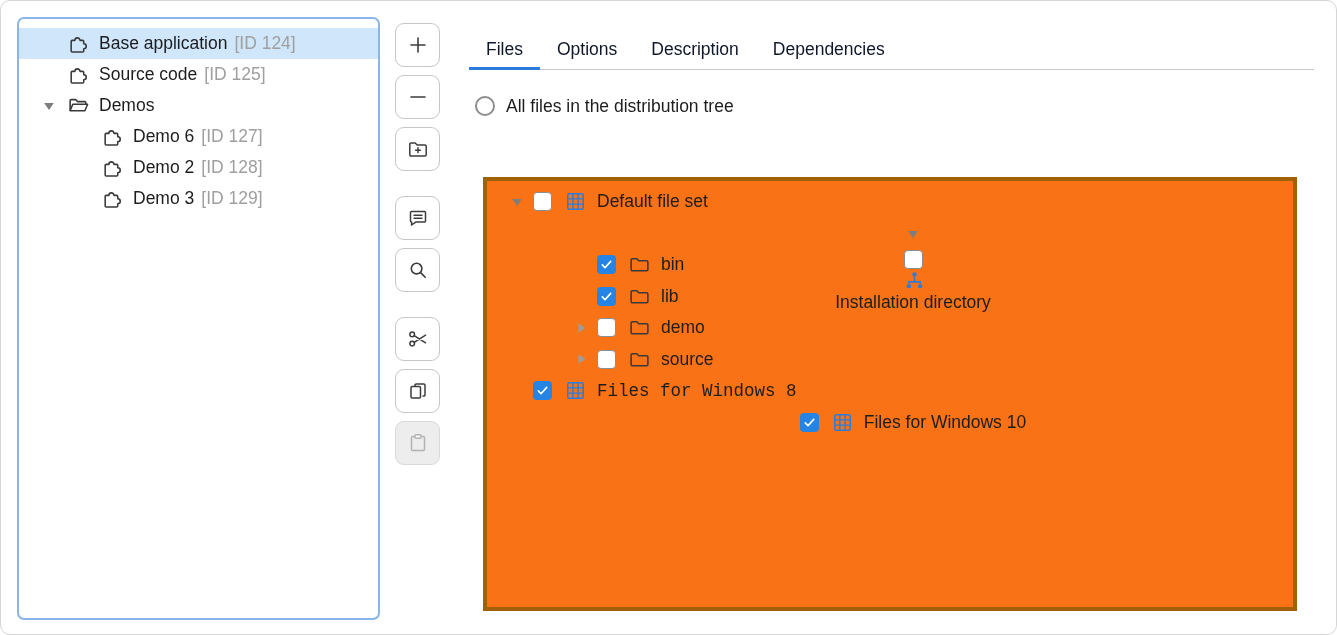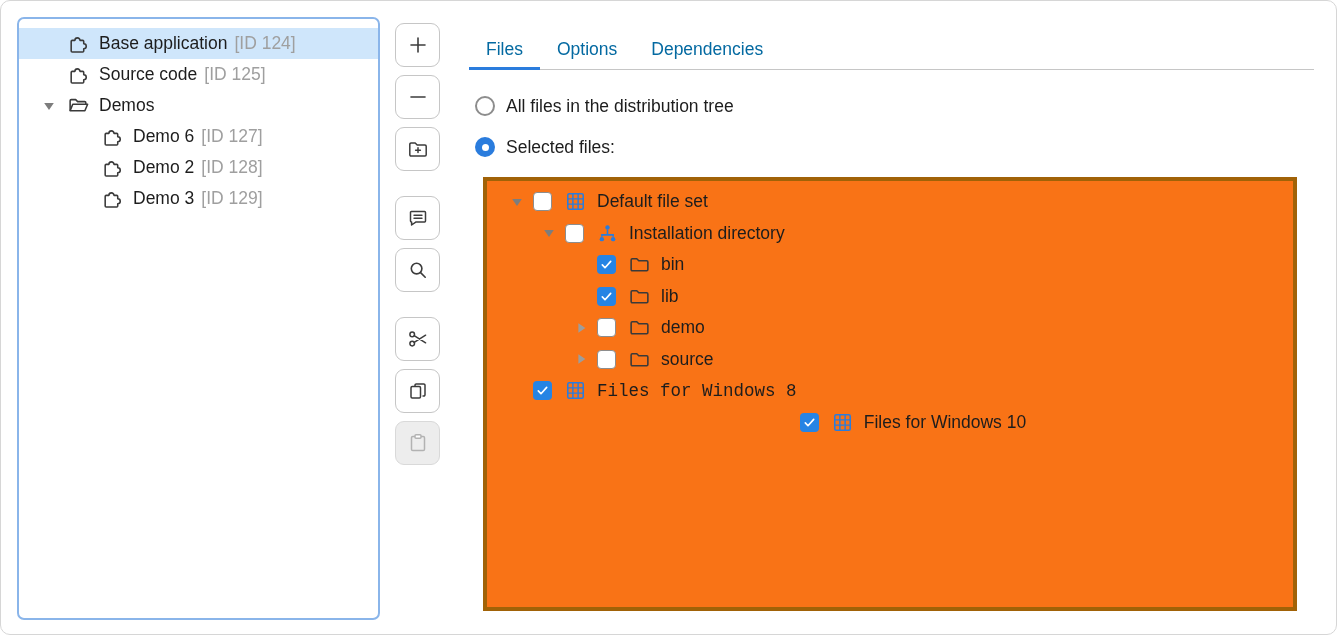--- a/index.html
+++ b/index.html
@@ -30,21 +30,21 @@
           border-radius:9px; background:#fff; display:flex; align-items:center;
           justify-content:center; color:#3c3c3c; cursor:pointer; }
   .tbtn svg { width:22px; height:22px; }
   .tbtn.disabled { background:#ededed; border-color:#d9d9d9; color:#b2b2b2; cursor:default; }
 
   
   .detail { position:absolute; left:468px; top:0; right:22px; bottom:0; }
   .tabs { position:absolute; left:0; right:0; top:28px; height:41px; display:flex;
           border-bottom:1px solid #c6c6c6; }
   .tab { position:relative; padding:0 17px; display:flex; align-items:center;
-         font-size:17.5px; color:#0369a1; cursor:pointer; white-space:nowrap; }
+         font-size:17.5px; color:#0f172a; cursor:pointer; white-space:nowrap; }
   .tab.active::after { content:""; position:absolute; left:0; right:0; bottom:-1px;
                        height:3px; background:#2a7cdd; }
 
   .radio-row { position:absolute; left:6px; display:flex; align-items:flex-start;
                height:26px; font-size:17.5px; color:#1d1d1d; white-space:nowrap; cursor:pointer; }
   .radio { width:20px; height:20px; border-radius:50%; border:2px solid #8d8d8d;
            margin-right:11px; flex:0 0 20px; position:relative; background:#fff; }
   .radio.sel { border:none; background:#2a7cdd; }
   .radio.sel::after { content:""; position:absolute; left:50%; top:50%; width:7px; height:7px;
                       margin:-3.5px 0 0 -3.5px; border-radius:50%; background:#fff; }
@@ -197,40 +197,43 @@
     </div>
   <div class="detail" id="detail">
     <div class="tabs" id="tabs">
         <div class="tab active">
           <span>Files</span>
         </div>
         <div class="tab">
           <span>Options</span>
         </div>
         <div class="tab">
+          <span>Description</span>
+        </div>
+        <div class="tab">
           <span>Dependencies</span>
         </div>
       </div>
     <div class="file-tree" id="file-tree">
         <div class="frow" style="padding-left: 14px;">
           <span class="expander expanded">
             <svg viewBox="0 0 16 16">
               <path d="M2.5 4.5h11L8 12.5z" fill="#7d7d7d"></path>
             </svg>
           </span>
           <span class="cb"></span>
           <span class="icon blue">
             <svg viewBox="0 0 22 22">
               <rect x="3.6" y="3.6" width="14.8" height="14.8" rx="1.4" stroke="currentColor" stroke-width="1.5" fill="none"></rect>
               <path d="M8.5 3.6v14.8M13.5 3.6v14.8M3.6 8.5h14.8M3.6 13.5h14.8" stroke="currentColor" stroke-width="1.4" fill="none"></path>
             </svg>
           </span>
           <span>Default file set</span>
         </div>
-        <div class="frow" style="padding-left: 46px;">
+        <div class="frow" style="padding-left: 46px; flex-direction: column;">
           <span class="expander expanded">
             <svg viewBox="0 0 16 16">
               <path d="M2.5 4.5h11L8 12.5z" fill="#7d7d7d"></path>
             </svg>
           </span>
           <span class="cb"></span>
           <span class="icon blue">
             <svg viewBox="0 0 22 22">
               <circle cx="11" cy="5.2" r="2.1" fill="currentColor"></circle>
               <circle cx="5.6" cy="16.4" r="2.1" fill="currentColor"></circle>
@@ -324,18 +327,14 @@
               <path d="M8.5 3.6v14.8M13.5 3.6v14.8M3.6 8.5h14.8M3.6 13.5h14.8" stroke="currentColor" stroke-width="1.4" fill="none"></path>
             </svg>
           </span>
           <span>Files for Windows 10</span>
         </div>
       </div>
   <div class="radio-row" style="top: 95px;">
         <span class="radio"></span>
         <span>All files in the distribution tree</span>
       </div>
-      <div class="radio-row" style="top: 136px;">
-        <span class="radio sel"></span>
-        <span>Selected files:</span>
-      </div>
     </div>
 </div>
 
 </body></html>

